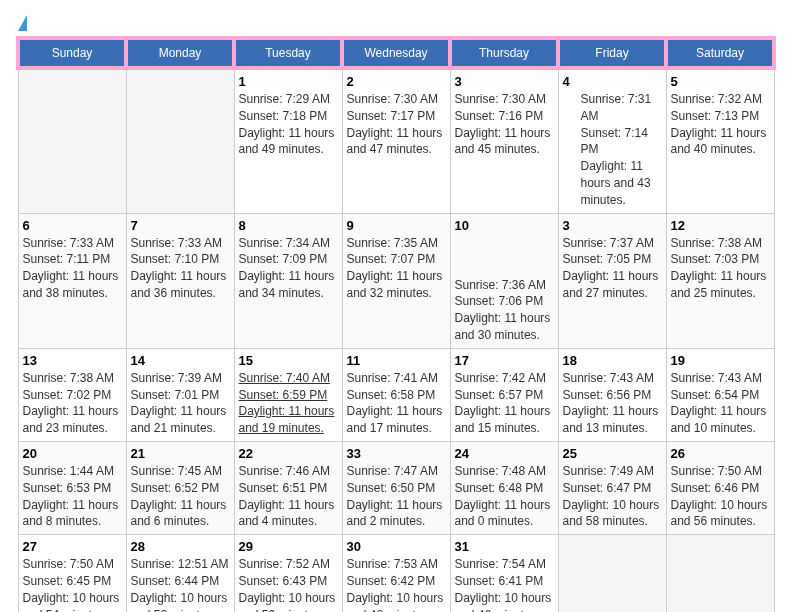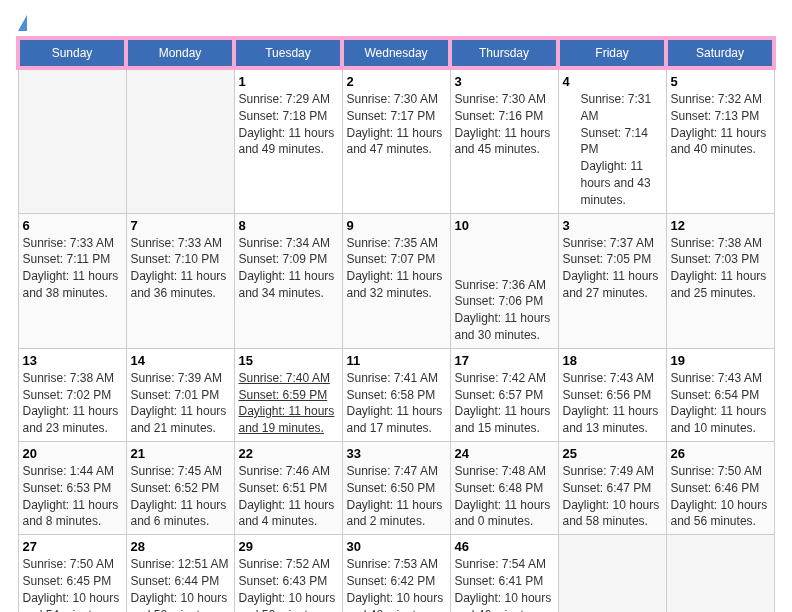--- a/index.html
+++ b/index.html
@@ -288,21 +288,21 @@
 Sunset: 6:43 PM
 Daylight: 10 hours and 50 minutes.</div>
         </td>
         <td>
           <span class="day-number">30</span>
           <div class="day-info" style="white-space: pre-line;">Sunrise: 7:53 AM
 Sunset: 6:42 PM
 Daylight: 10 hours and 48 minutes.</div>
         </td>
         <td>
-          <span class="day-number">46</span>
+          <span class="day-number">31</span>
           <div class="day-info" style="white-space: pre-line;">Sunrise: 7:54 AM
 Sunset: 6:41 PM
 Daylight: 10 hours and 46 minutes.</div>
         </td>
         <td class="empty-cell"></td>
         <td class="empty-cell"></td>
       </tr>
     </tbody>
 </table>
 

